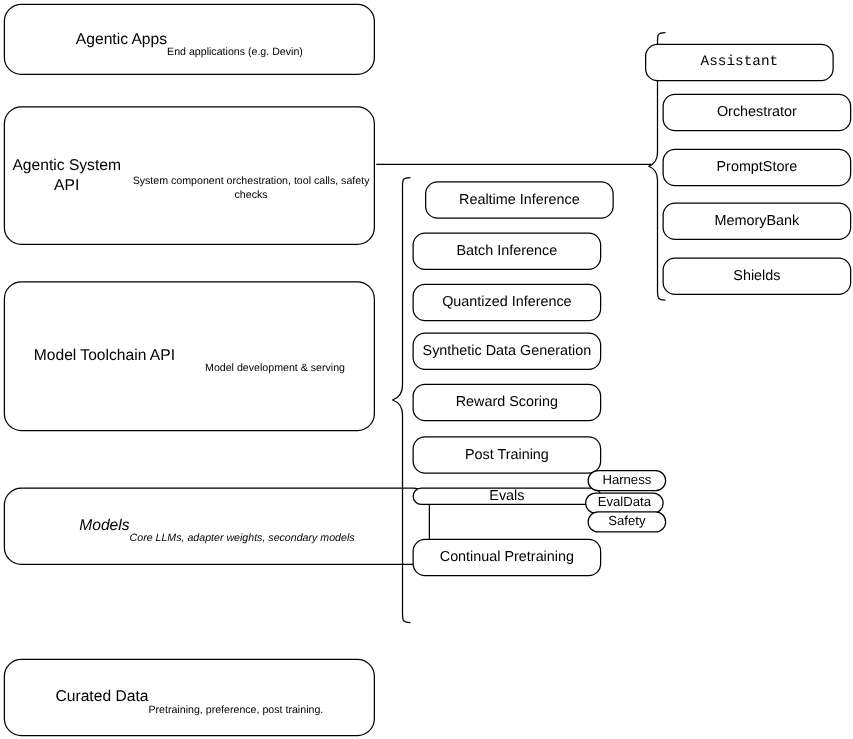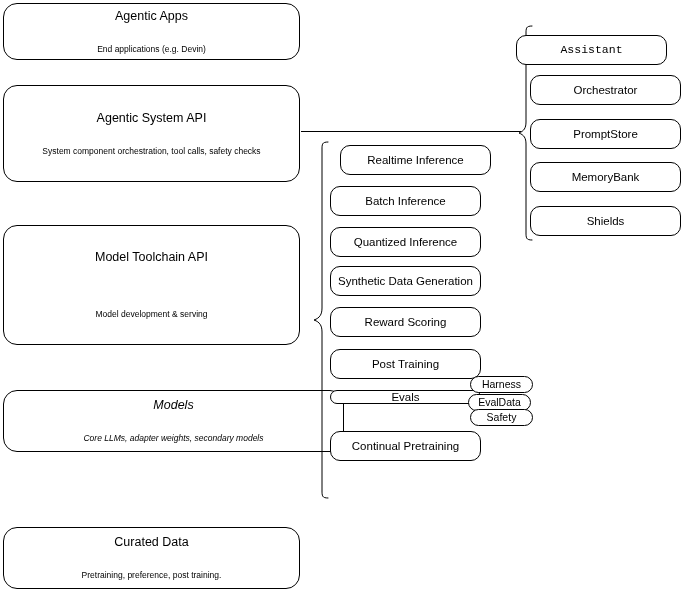--- a/index.html
+++ b/index.html
@@ -20,21 +20,21 @@
     overflow: hidden;
     background: #ffffff;
   }
   .node {
     position: absolute;
     box-sizing: border-box;
     background: #ffffff;
     border: 1px solid #000000;
     border-radius: 12px;
     display: flex;
-    flex-direction: column;
+    flex-direction: row;
     align-items: center;
     justify-content: center;
     text-align: center;
     line-height: 1.25;
   }
   
   .layer {
     border-radius: 14px;
   }
   .layer .title {
@@ -77,21 +77,21 @@
 </head>
 <body>
 
 <div id="canvas">
 
   <div class="node layer" style="left:3px; top:3px; width:297px; height:57px;">
     <div class="title">Agentic Apps</div>
     <div class="subtitle">End applications (e.g. Devin)</div>
   </div>
 
-  <div class="node layer" style="left:3px; top:85px; width:297px; height:97px;">
+  <div class="node layer" style="left:3px; top:85px; width:297px; height:111px;">
     <div class="title">Agentic System API</div>
     <div class="subtitle">System component orchestration, tool calls, safety checks</div>
   </div>
 
   <div class="node layer" style="left:3px; top:225px; width:297px; height:120px;gap:24px;">
     <div class="title">Model Toolchain API</div>
     <div class="subtitle">Model development &amp; serving</div>
   </div>
 
   <div class="node layer" style="left:3px; top:390px; width:341px; height:62px;font-style:italic;">

